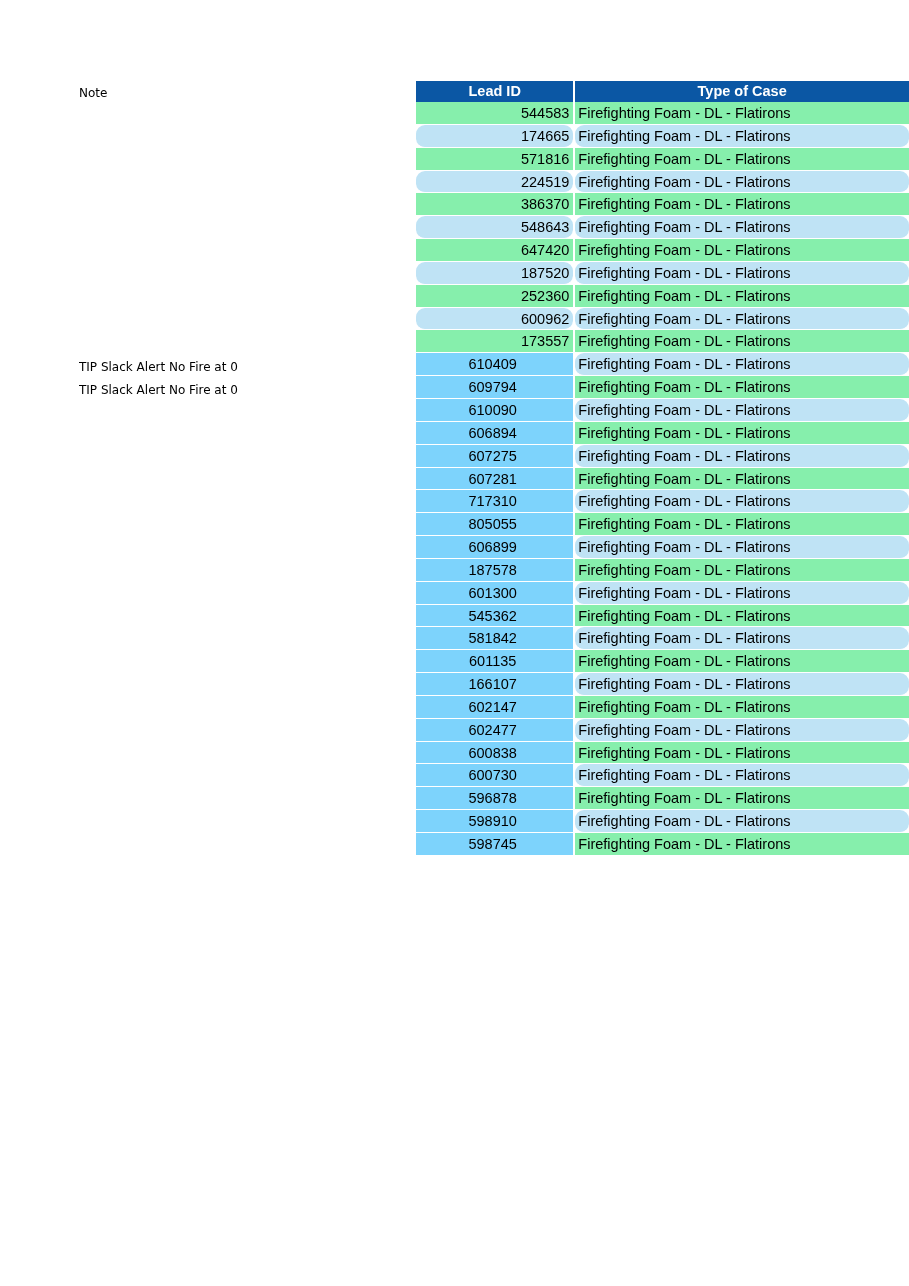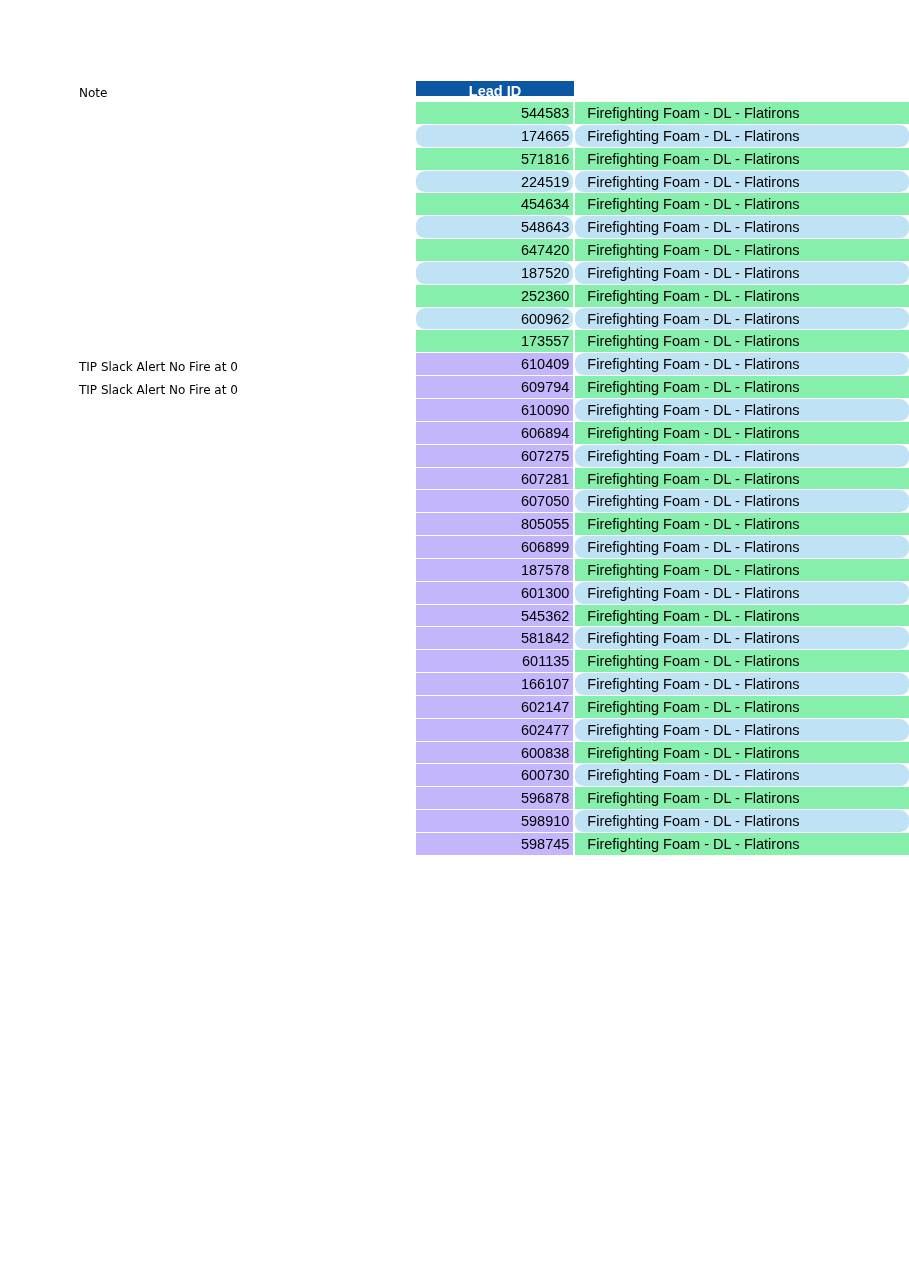--- a/index.html
+++ b/index.html
@@ -62,50 +62,50 @@
 
   
   .col-lead {
     width: 158px;
     text-align: right;
     padding-right: 4px;
   }
   .col-type {
     width: 335px;
     text-align: left;
-    padding-left: 12px;
+    padding-left: 3px;
   }
 
   
   .col-gap {
     width: 2px;
     background: #ffffff;
   }
 
   
   .header-row .cell {
     background: #0B57A4;
     color: #ffffff;
     font-weight: bold;
     text-align: center;
     padding: 0;
-    height: 15px;
+    height: 21px;
     line-height: 21px;
   }
   .header-row {
     height: 21px;
   }
   .header-row .col-gap {
     height: 21px;
   }
 
   
   .band-dark  { background: #86efac; }
   .band-light { background: #BFE3F5; border-radius: 9px; }
-  .band-yellow{ background: #c4b5fd; }
+  .band-yellow{ background: #7dd3fc; text-align: center; }
 
   
   .table-row .cell {
     border-bottom: 1px solid #ffffff;
   }
   .header-row .cell {
     border-bottom: none;
   }
 </style>
 </head>
@@ -146,20 +146,21 @@
       <div class="note-row empty">&nbsp;</div>
       <div class="note-row empty">&nbsp;</div>
       <div class="note-row empty">&nbsp;</div>
     </div>
 </div>
 
 <div id="lead-table">
   <div class="table-row header-row">
     <div class="cell col-lead">Lead ID</div>
     <div class="col-gap"></div>
+    <div class="cell col-type">Type of Case</div>
   </div>
   <div id="table-body">
       <div class="table-row">
         <div class="cell col-lead band-dark">544583</div>
         <div class="col-gap"></div>
         <div class="cell col-type band-dark">Firefighting Foam - DL - Flatirons</div>
       </div>
       <div class="table-row">
         <div class="cell col-lead band-light">174665</div>
         <div class="col-gap"></div>
@@ -169,21 +170,21 @@
         <div class="cell col-lead band-dark">571816</div>
         <div class="col-gap"></div>
         <div class="cell col-type band-dark">Firefighting Foam - DL - Flatirons</div>
       </div>
       <div class="table-row">
         <div class="cell col-lead band-light">224519</div>
         <div class="col-gap"></div>
         <div class="cell col-type band-light">Firefighting Foam - DL - Flatirons</div>
       </div>
       <div class="table-row">
-        <div class="cell col-lead band-dark">454634</div>
+        <div class="cell col-lead band-dark">386370</div>
         <div class="col-gap"></div>
         <div class="cell col-type band-dark">Firefighting Foam - DL - Flatirons</div>
       </div>
       <div class="table-row">
         <div class="cell col-lead band-light">548643</div>
         <div class="col-gap"></div>
         <div class="cell col-type band-light">Firefighting Foam - DL - Flatirons</div>
       </div>
       <div class="table-row">
         <div class="cell col-lead band-dark">647420</div>
@@ -234,21 +235,21 @@
         <div class="cell col-lead band-yellow">607275</div>
         <div class="col-gap"></div>
         <div class="cell col-type band-light">Firefighting Foam - DL - Flatirons</div>
       </div>
       <div class="table-row">
         <div class="cell col-lead band-yellow">607281</div>
         <div class="col-gap"></div>
         <div class="cell col-type band-dark">Firefighting Foam - DL - Flatirons</div>
       </div>
       <div class="table-row">
-        <div class="cell col-lead band-yellow">607050</div>
+        <div class="cell col-lead band-yellow">717310</div>
         <div class="col-gap"></div>
         <div class="cell col-type band-light">Firefighting Foam - DL - Flatirons</div>
       </div>
       <div class="table-row">
         <div class="cell col-lead band-yellow">805055</div>
         <div class="col-gap"></div>
         <div class="cell col-type band-dark">Firefighting Foam - DL - Flatirons</div>
       </div>
       <div class="table-row">
         <div class="cell col-lead band-yellow">606899</div>

